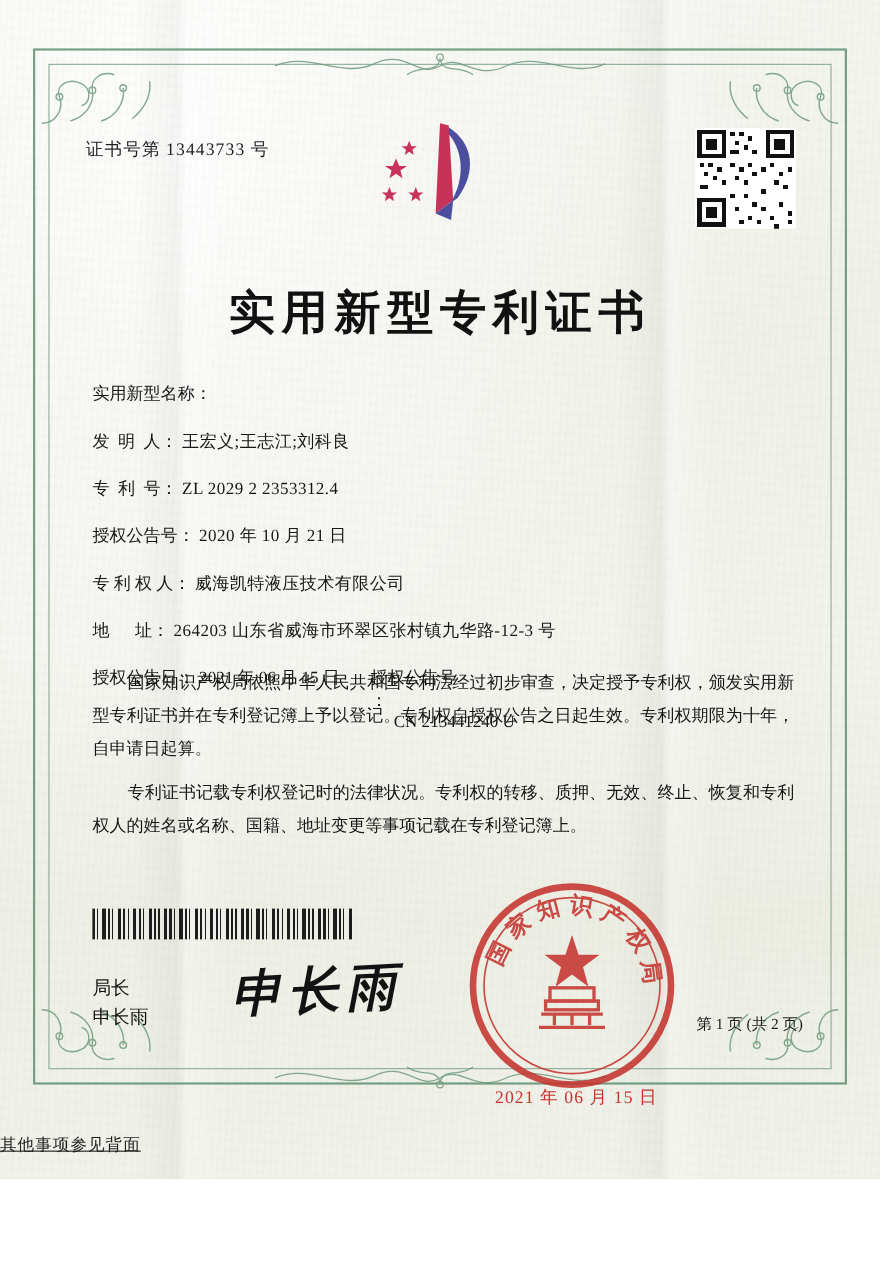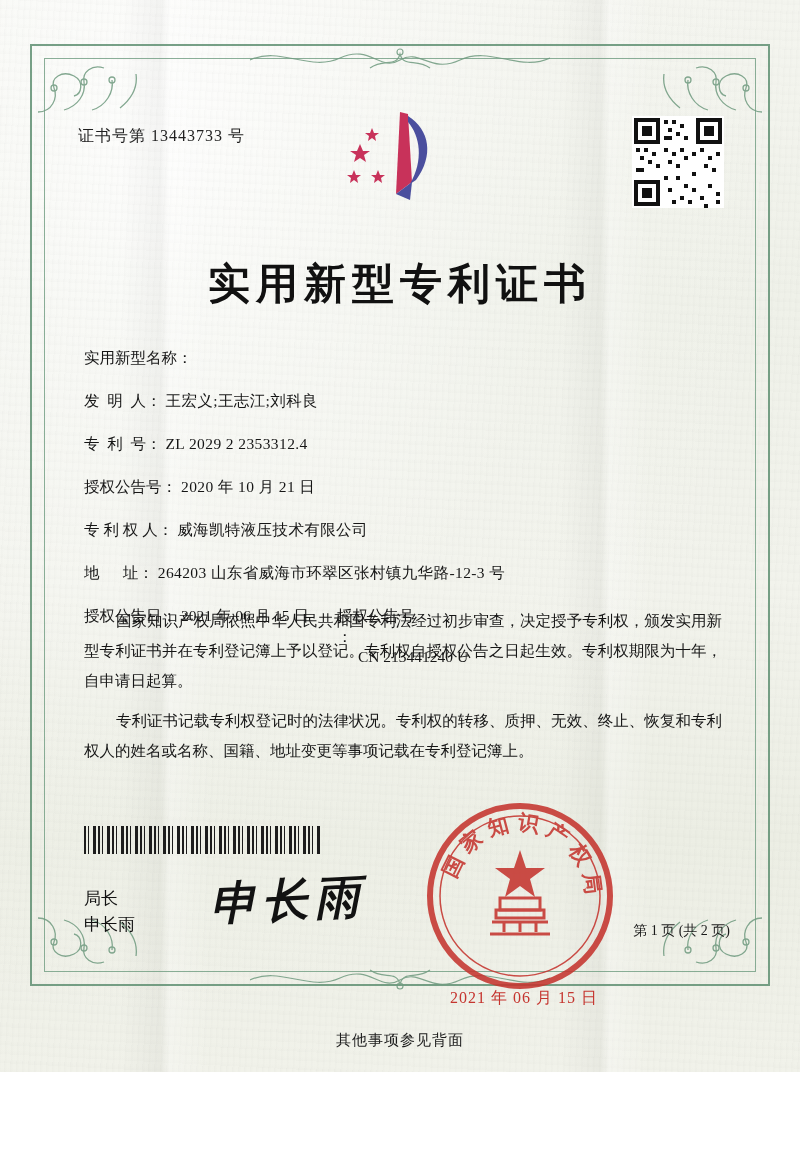--- a/index.html
+++ b/index.html
@@ -186,24 +186,25 @@
     position: absolute;
     left: 0; right: 0; bottom: 22px;
     text-align: right;
     font-size: 14px;
     color: #1b1b1b;
   }
 
   .footer-note {
     position: absolute;
     left: 0; right: 0; bottom: 22px;
-    text-align: center;
+    text-align: left;
     font-size: 15px;
     color: #1b1b1b;
     letter-spacing: 1px;
+    text-decoration: underline;
   }
 
   
   .watermark {
     position: absolute;
     left: 52px; top: 190px;
     width: 300px; height: 120px;
     opacity: 0.07;
     font-size: 13px;
     line-height: 20px;

